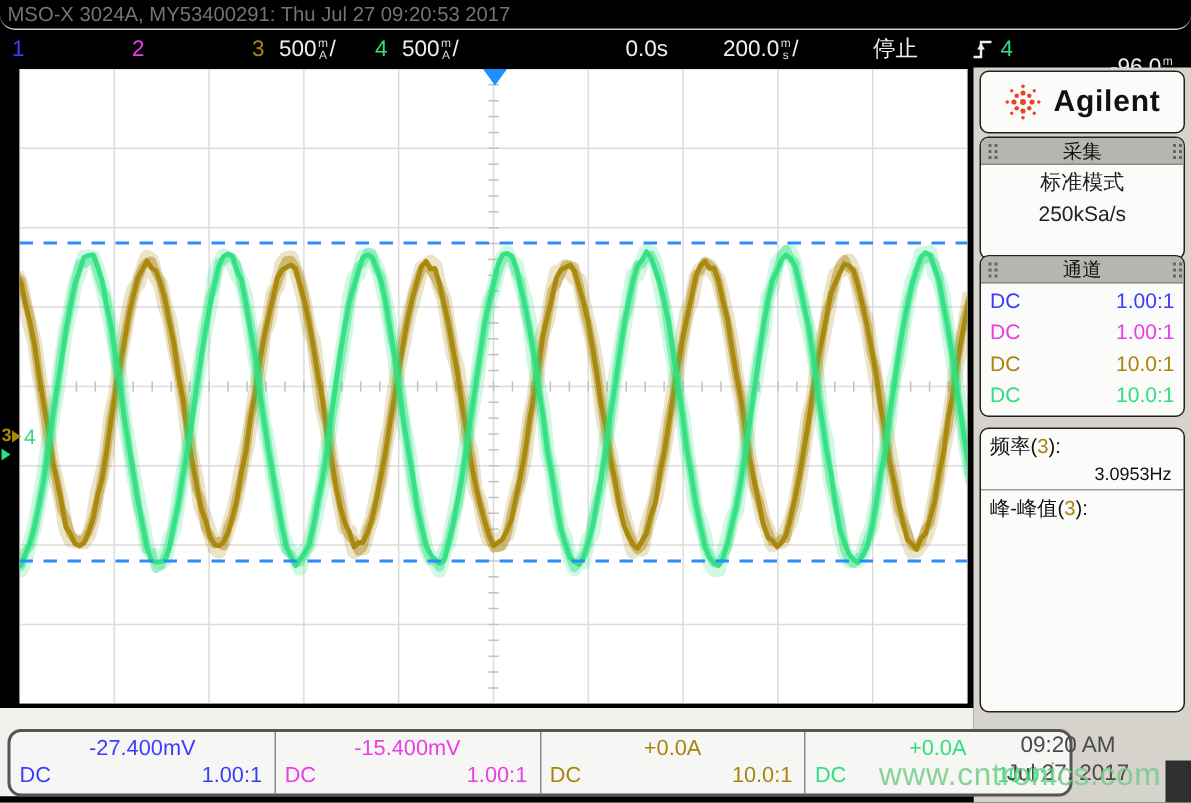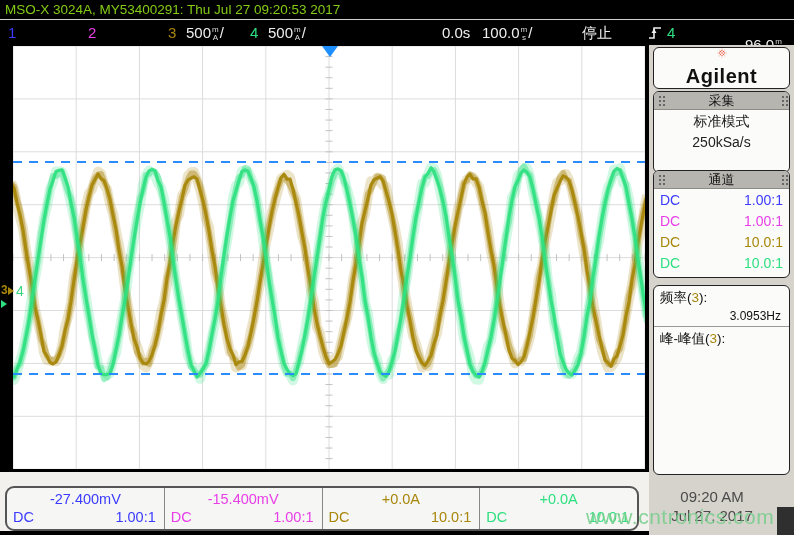--- a/index.html
+++ b/index.html
@@ -1,21 +1,21 @@
 <!DOCTYPE html>
 <html><head>
 <meta charset="utf-8">
 <style>
   * { margin:0; padding:0; box-sizing:border-box; }
   html,body { width:794px; height:535px; }
   body { background:#000; font-family:"Liberation Sans", sans-serif; position:relative; overflow:hidden; }
 
   
   .titlebar { position:absolute; left:0; top:0; width:794px; height:20px; background:#000;
-              border-bottom:1px solid #cfcfcf; color:#84cc16; font-size:13.5px; line-height:19px; padding-left:5px; }
+              border-bottom:1px solid #cfcfcf; color:#737373; font-size:13.5px; line-height:19px; padding-left:5px;border-radius:10px; }
   .statusbar { position:absolute; left:0; top:21px; width:794px; height:24px; background:#000; color:#eee; font-size:15px; }
   .sb-item { position:absolute; top:2px; height:20px; line-height:20px; white-space:nowrap; }
   .ch1 { color:#3b3bff; } .ch2 { color:#e83ee8; } .ch3 { color:#a8860a; } .ch4 { color:#2fe081; }
   .stack { display:inline-block; vertical-align:middle; margin:0 1px; }
   .stack i { display:block; font-style:normal; font-size:8px; line-height:8px; text-align:center; color:#ddd; }
   .trig-glyph { position:absolute; top:3px; left:648px; width:14px; height:17px; }
 
   
   .plot { position:absolute; left:0; top:45px; width:649px; height:427px; background:#000; }
   .plot-inner { position:absolute; left:13px; top:1px; width:632px; height:423px; background:#fff; overflow:hidden; }
@@ -23,37 +23,37 @@
                  border-left:8px solid transparent; border-right:8px solid transparent; border-top:11px solid #1e8fff; }
   .gnd3 { position:absolute; left:1px; top:239px; color:#a8860a; font-size:12px; font-weight:bold; line-height:12px; }
   .gnd3 .arr { display:inline-block; width:0; height:0; border-top:4px solid transparent; border-bottom:4px solid transparent; border-left:6px solid #a8860a; vertical-align:middle; }
   .gnd4s { position:absolute; left:1px; top:253px; color:#2fe081; font-size:11px; line-height:11px; }
   .gnd4s .arr { display:inline-block; width:0; height:0; border-top:4px solid transparent; border-bottom:4px solid transparent; border-left:6px solid #2fe081; vertical-align:middle; }
   .gnd4label { position:absolute; left:3px; top:192px; color:#35d57f; font-size:14px; line-height:14px; }
 
   
   .rightpane { position:absolute; left:649px; top:45px; width:145px; height:490px; background:#d6d3cc; }
   .panel { position:absolute; left:4px; width:137px; background:#fbfbfa; border:1.5px solid #222; border-radius:6px; overflow:hidden; }
-  .p-brand { top:2px; height:42px; display:flex; align-items:center; justify-content:center; gap:7px;flex-direction:column; }
+  .p-brand { top:2px; height:42px; display:flex; align-items:center; justify-content:center; gap:7px; }
   .brand-name { font-size:20px; font-weight:bold; color:#111; letter-spacing:0.5px; }
   .p-acq { top:46px; height:82px; }
   .p-chan { top:125px; height:108px; }
   .p-meas { top:240px; height:190px; }
   .sec-head { height:18px; background:#b7b5b0; border-bottom:1px solid #8d8b86; display:flex; align-items:center; justify-content:space-between; padding:0 5px;gap:32px; }
   .sec-title { font-size:13px; color:#111; }
   .grip { width:2px; height:2px; background:#666; box-shadow:4px 0 #666, 0 4px #666, 4px 4px #666, 0 8px #666, 4px 8px #666; margin-top:-8px; }
   .acq-line { text-align:center; font-size:14px; color:#222; margin-top:3px; }
   .chan-row { display:flex; justify-content:space-between; padding:2px 6px 0 6px; font-size:14px; line-height:19px; }
   .meas-block { padding:3px 6px 0 6px; font-size:13.5px; color:#111; }
   .meas-val { text-align:right; font-size:12px; color:#111; padding:2px 8px 3px 0; border-bottom:1px solid #999; }
 
   
   .bottom-region { position:absolute; left:0; top:472px; width:649px; height:59px; background:#f2f1ee; }
   .blackfoot { position:absolute; left:0; top:531px; width:649px; height:4px; background:#000; }
-  .bottombar { position:absolute; left:5px; top:486px; width:634px; height:45px; background:#f6f6f4;
+  .bottombar { position:absolute; left:5px; top:486px; width:710px; height:45px; background:#f6f6f4;
                border:2px solid #555; border-radius:9px; display:flex; overflow:hidden; }
   .bb-cell { flex:1; border-right:1.5px solid #888; padding:2px 0 0 0; }
   .bb-cell:last-child { border-right:none; }
   .bb-val { text-align:center; font-size:14.5px; line-height:18px; }
   .bb-sub { display:flex; justify-content:space-between; font-size:14.5px; line-height:19px; padding:0 8px 0 6px; }
 
   .clock { position:absolute; left:649px; top:487px; width:126px; text-align:center; color:#4a4a4a; }
   .clock-time { font-size:15px; line-height:19px; }
   .clock-date { font-size:15px; line-height:19px; }
   .watermark { position:absolute; left:586px; top:505px; width:210px; font-size:21px; color:rgba(120,205,140,0.88);
@@ -71,23 +71,23 @@
   <span class="sb-item ch1" style="left:8px;"><span>1</span></span>
   <span class="sb-item ch2" style="left:88px;"><span>2</span></span>
   <span class="sb-item ch3" style="left:168px;"><span>3</span></span>
   <span class="sb-item" style="left:186px; color:#eee;">
     <span>500</span><span class="stack"><i>m</i><i>A</i></span><span>/</span>
   </span>
   <span class="sb-item ch4" style="left:250px;"><span>4</span></span>
   <span class="sb-item" style="left:268px; color:#eee;">
     <span>500</span><span class="stack"><i>m</i><i>A</i></span><span>/</span>
   </span>
-  <span class="sb-item" style="left:442px;"><span>0.0s</span></span>
+  <span class="sb-item" style="left:417px;"><span>0.0s</span></span>
   <span class="sb-item" style="left:482px;">
-    <span>100.0</span><span class="stack"><i>m</i><i>s</i></span><span>/</span>
+    <span>200.0</span><span class="stack"><i>m</i><i>s</i></span><span>/</span>
   </span>
   <span class="sb-item" style="left:582px;"><span>停止</span></span>
   <svg class="trig-glyph" viewBox="0 0 14 17">
     <path d="M1 14 H6 V4 H13" stroke="#eee" stroke-width="1.6" fill="none"></path>
     <path d="M3.5 9 L8.5 9 L6 4.5 Z" fill="#eee"></path>
   </svg>
   <span class="sb-item ch4" style="left:667px;"><span>4</span></span>
   <span class="sb-item" style="left:740px;margin-top:12px;">
     <span>-96.0</span><span class="stack"><i>m</i><i>A</i></span>
   </span>

